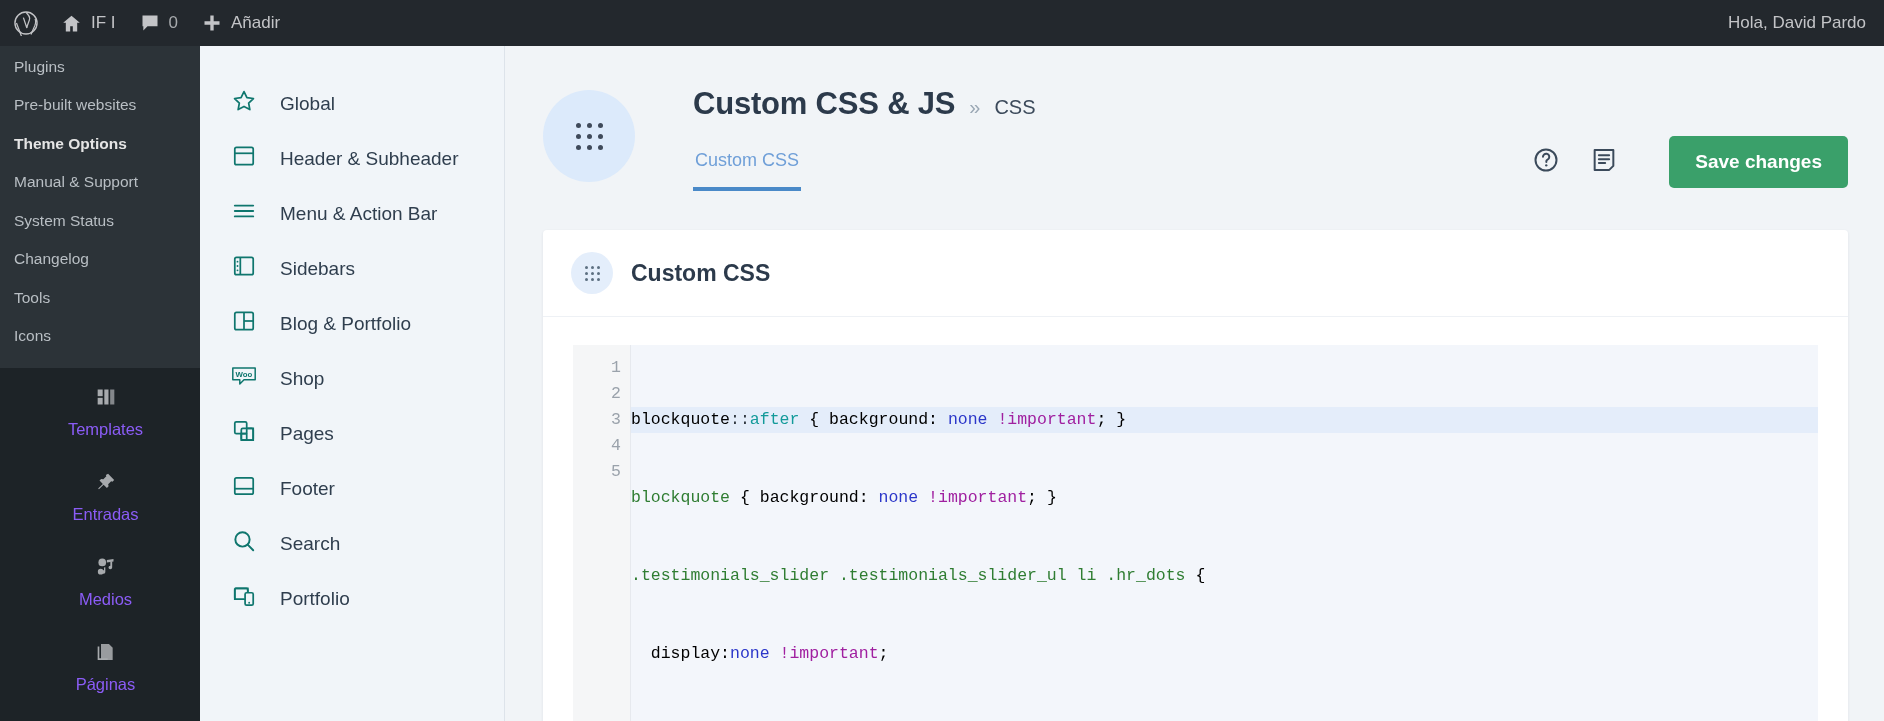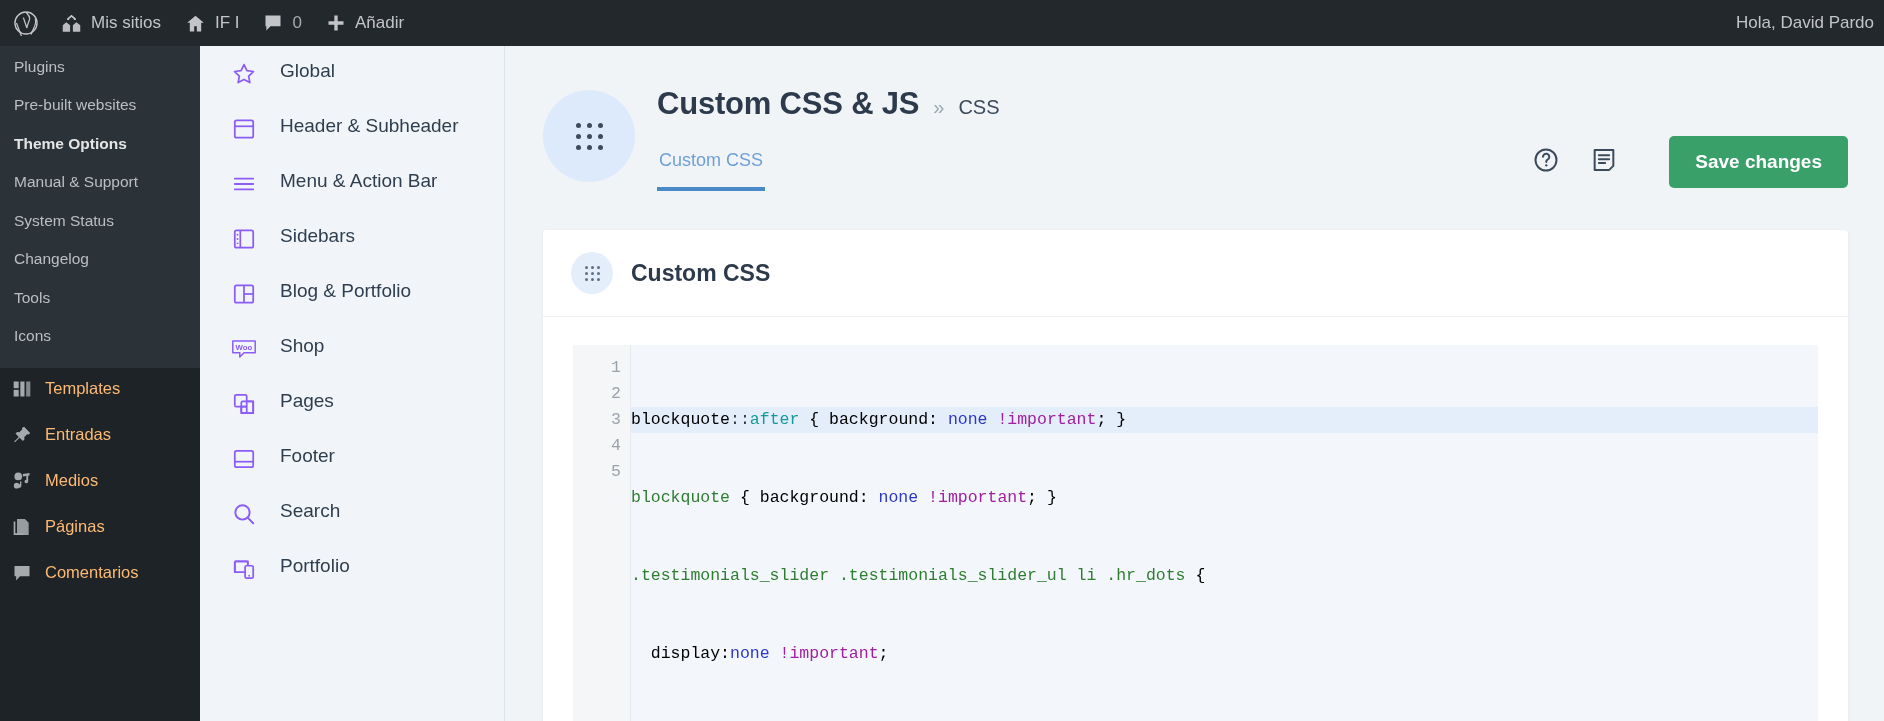--- a/index.html
+++ b/index.html
@@ -22,21 +22,21 @@
   }
   .ab-left { display: flex; align-items: center; height: 100%; }
   .ab-item {
     display: flex; align-items: center; gap: 9px;
     height: 100%; padding: 0 12px;
     color: #c3c4c7; white-space: nowrap;
     cursor: pointer;
   }
   .ab-item:first-child { padding-left: 13px; padding-right: 10px; }
   .ab-right { margin-left: auto; display: flex; align-items: center; height: 100%; }
-  .ab-right .ab-item { padding-right: 10px; font-size: 17px; }
+  .ab-right .ab-item { padding-right: 18px; font-size: 17px; }
   .ab-icon { display: inline-flex; align-items: center; justify-content: center; }
   .ab-count { color: #a7aaad; }
 
   
   .page { flex: 1 1 auto; display: flex; min-height: 0; position: relative; }
 
   
   .wpsidebar {
     width: 200px; flex: 0 0 200px;
     background: #1d2327;
@@ -47,56 +47,58 @@
   }
   .submenu-block { background: #2c3338; padding: 2px 0 12px 0; }
   .submenu-item {
     padding: 8px 0 8px 14px;
     color: #b9bfc4; font-size: 15.5px; line-height: 1.45;
     cursor: pointer;
   }
   .submenu-item.current { color: #e5e5e5; font-weight: bold; }
   .menu-item {
     display: flex; align-items: center; gap: 12px;
-    padding: 10px 0 14px 11px;
-    color: #fdba74; font-size: 16.5px;
+    padding: 18px 0 14px 11px;
+    color: #8b5cf6; font-size: 16.5px;
     cursor: pointer;
+    flex-direction: column;
   }
   .menu-item .mi-icon {
     width: 22px; height: 22px; flex: 0 0 22px;
     display: inline-flex; align-items: center; justify-content: center;
     color: #a7aaad;
   }
 
   
   .optnav {
     width: 305px; flex: 0 0 305px;
     background: #f1f5f9;
     border-right: 1px solid #dde3ea;
     padding-top: 14px;
     overflow: hidden;
     position: relative; z-index: 20;
   }
   .opt-item {
-    display: flex; align-items: flex-start; gap: 22px;
+    display: flex; align-items: flex-end; gap: 22px;
     height: 55px; padding-left: 30px;
     color: #2f3e4e; font-size: 19px;
     cursor: pointer; white-space: nowrap;
   }
   .opt-item .oi-icon {
     width: 28px; height: 28px; flex: 0 0 28px;
     display: inline-flex; align-items: center; justify-content: center;
-    color: #8b5cf6;
+    color: #0f766e;
   }
 
   
   .main { flex: 1 1 auto; min-width: 0; background: #f1f4f7; overflow: hidden; }
   .main-head {
     display: flex; align-items: flex-start;
     padding: 36px 36px 0 38px;
+    gap: 36px;
   }
   .head-badge {
     width: 92px; height: 92px; flex: 0 0 92px;
     border-radius: 50%;
     background: #dceafb;
     display: flex; align-items: center; justify-content: center;
     margin-top: 8px;
   }
   .dotgrid { display: grid; grid-template-columns: repeat(3, 5px); gap: 6px; }
   .dotgrid i { width: 5px; height: 5px; border-radius: 50%; background: #3f4a5a; display: block; }
@@ -194,30 +196,20 @@
 
     <div class="ab-item">
       <span class="ab-icon">
         <svg width="26" height="26" viewBox="0 0 24 24" fill="none" stroke="#c3c4c7" stroke-width="1.3">
           <circle cx="12" cy="12" r="10.2"></circle>
           <path d="M3.2 12l5.1 13.5M12 2.2c2.2 2.4 3.4 3.4 3.4 5.4 0 2.3-2.6 6.6-2.6 9l-3.2-9.6M20.4 8.2c.7 1.8.6 4-.2 6l-3.6 8.4" stroke-width="1.15" fill="none"></path>
         </svg>
       </span>
     </div>
 
-    <div class="ab-item">
-      <span class="ab-icon">
-        <svg width="21" height="21" viewBox="0 0 24 24" fill="#c3c4c7">
-          <path d="M12 2l5 4.2V8h-2.3V6.8L12 4.6 9.3 6.8V8H7V6.2z"></path>
-          <path d="M6 10.5l4.4 3.6v7.4H2V14z" opacity=".95"></path>
-          <path d="M17.6 10.5L22 14v7.5h-8.4v-7.4z" opacity=".95"></path>
-        </svg>
-      </span>
-      <span>Mis sitios</span>
-    </div>
 
     <div class="ab-item">
       <span class="ab-icon">
         <svg width="21" height="21" viewBox="0 0 24 24" fill="#c3c4c7">
           <path d="M12 3L2.5 11h3v10h5v-6h3v6h5V11h3z"></path>
         </svg>
       </span>
       <span>IF I</span>
     </div>
 

